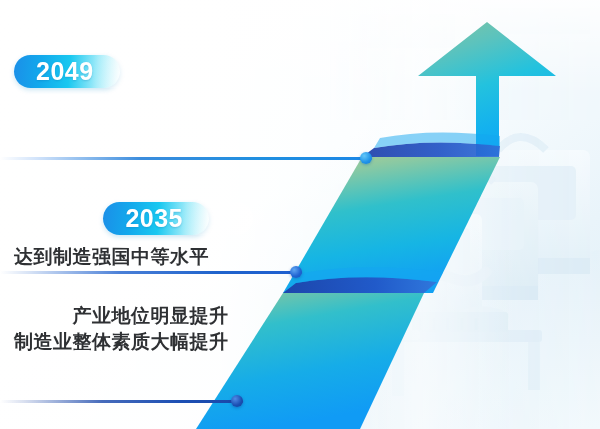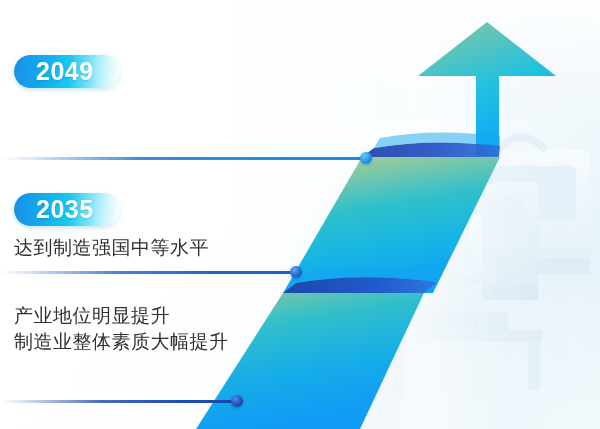--- a/index.html
+++ b/index.html
@@ -1,20 +1,20 @@
 <!DOCTYPE html>
 <html><head>
 <meta charset="utf-8">
 <style>
   html,body{margin:0;padding:0;background:#fff;}
   body{width:600px;height:429px;overflow:hidden;
        font-family:"Liberation Sans","DejaVu Sans",sans-serif;}
 
   #stage{position:relative;width:600px;height:429px;overflow:hidden;
-         background:linear-gradient(120deg,#ffffff 0%,#ffffff 38%,#f4fafd 60%,#e9f4fa 82%,#e3f1f8 100%);}
+         background:linear-gradient(120deg,#ffffff 0%,#ffffff 38%,#f4fafd 60%,#e9f4fa 82%,#e3f1f8 100%);text-align:right;}
 
   
   .photo{position:absolute;inset:0;pointer-events:none;}
   .photo svg{width:100%;height:100%;display:block;}
 
   
   .streaks{position:absolute;inset:0;pointer-events:none;
            background:
              linear-gradient(90deg,rgba(255,255,255,0) 55%,rgba(255,255,255,.55) 70%,rgba(255,255,255,0) 86%),
              linear-gradient(180deg,rgba(255,255,255,.9) 0%,rgba(255,255,255,0) 22%);}
@@ -33,21 +33,21 @@
         background:linear-gradient(95deg,#1b8fe8 0%,#12a9ec 26%,#19c8f0 52%,rgba(84,220,245,.55) 78%,rgba(160,235,250,0) 100%);
         box-shadow:0 2px 5px rgba(20,140,200,.22);}
   .pill-wrap{position:relative;display:inline-block;}
   .pill-fade{position:absolute;left:0;top:0;height:33px;width:150px;border-radius:17px;
              background:linear-gradient(95deg,rgba(255,255,255,0) 52%,rgba(255,255,255,.35) 72%,rgba(255,255,255,.92) 100%);
              pointer-events:none;}
   .pill-year{position:relative;z-index:2;line-height:33px;font-size:25px;font-weight:bold;
              color:#ffffff;letter-spacing:.5px;text-shadow:0 1px 2px rgba(10,100,160,.25);}
 
   .desc{margin-top:9px;color:#2e3033;font-size:19px;line-height:26px;letter-spacing:.5px;
-        white-space:nowrap;}
+        white-space:nowrap;font-weight:bold;}
   .desc.big{color:#13449b;font-size:25px;font-weight:bold;line-height:32px;letter-spacing:1px;}
   .desc .ln{display:block;}
 
   
   .conn{position:absolute;height:14px;pointer-events:none;}
   .conn .bar{position:absolute;left:0;top:6px;height:2.5px;width:100%;border-radius:2px;}
   .conn .dot{position:absolute;top:1px;width:12px;height:12px;border-radius:50%;}
 
   .c1 .bar{background:linear-gradient(90deg,rgba(26,115,232,0) 0%,rgba(26,115,232,.20) 10%,rgba(24,120,215,.85) 38%,#1f8fe0 70%,#1b86e6 100%);}
   .c1 .dot{background:radial-gradient(circle at 35% 32%,#63c6f8 0%,#1f93e8 58%,#1879d6 100%);
@@ -230,21 +230,21 @@
         <span class="pill-year">2049</span>
       </span>
       <span class="pill-fade"></span>
     </span>
   </div>
   <div class="conn c1" style="left:0px;top:151px;width:372px;">
     <span class="bar"></span>
     <span class="dot" style="right:0;"></span>
   </div>
 
-  <div class="block" style="top:193px;">
+  <div class="block" style="top:202px;">
     <span class="pill-wrap">
       <span class="pill">
         <span class="pill-year">2035</span>
       </span>
       <span class="pill-fade"></span>
     </span>
     <div class="desc">
       <span class="ln">达到制造强国中等水平</span>
     </div>
   </div>

